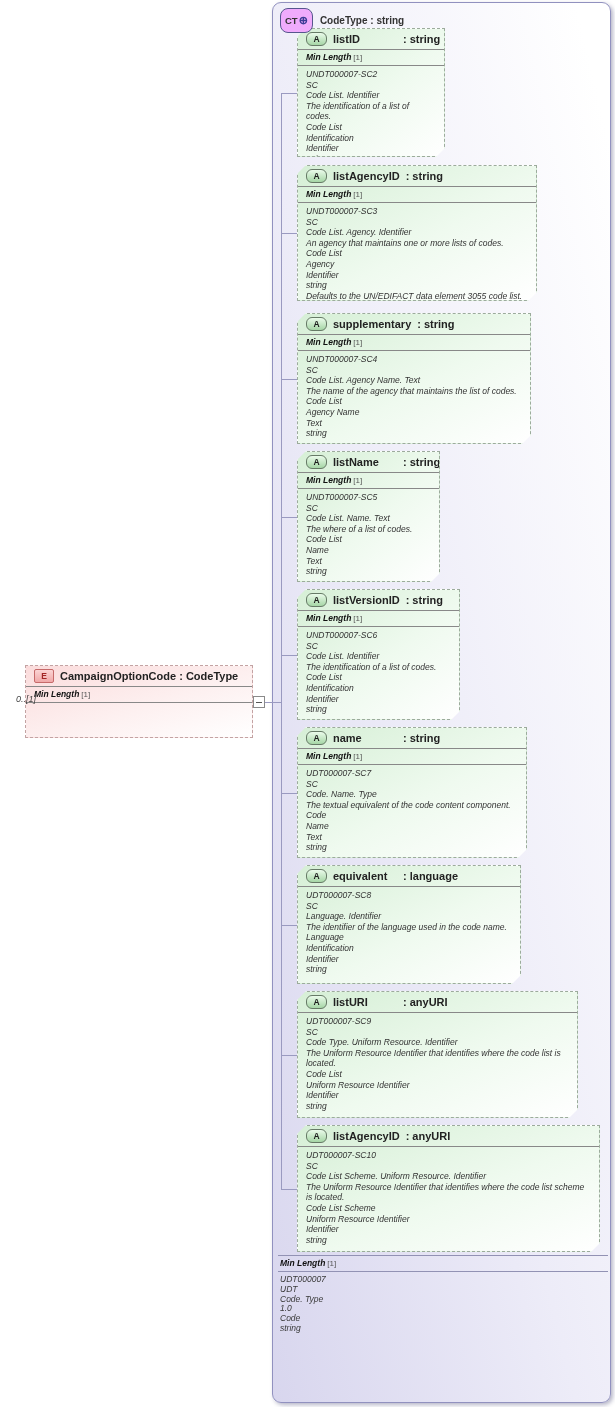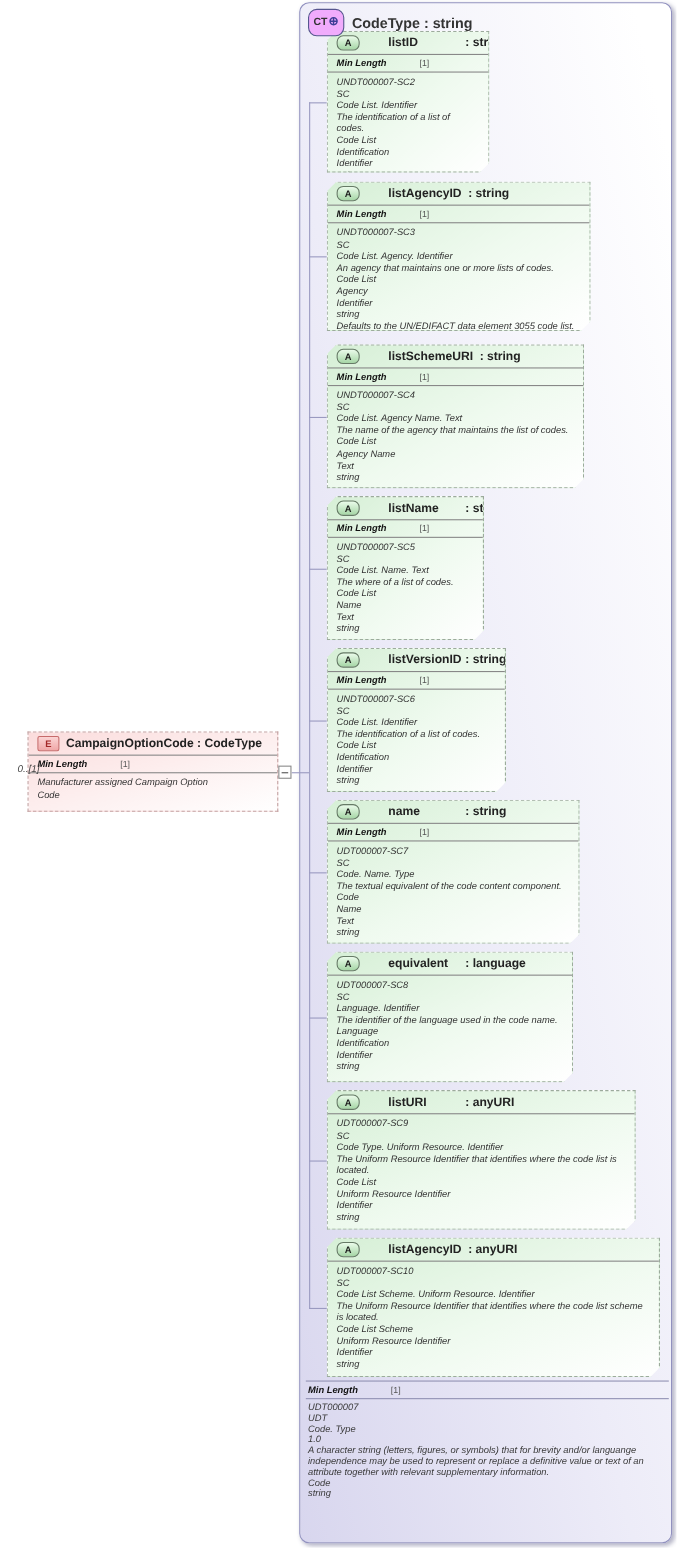--- a/index.html
+++ b/index.html
@@ -18,42 +18,42 @@
   }
   .ct-header{
     position:absolute;left:280px;top:8px;display:flex;align-items:center;gap:7px;z-index:3;
   }
   .ct-badge{
     display:inline-flex;align-items:center;gap:1px;background:#f0abfc;
     border:1px solid #56568e;border-radius:8px;padding:4px 4px;height:15px;
     font-weight:bold;font-size:9.5px;color:#333;
   }
   .ct-plus{font-size:11px;line-height:11px;color:#3c3c96;font-weight:bold;}
-  .ct-title{font-weight:bold;font-size:13px;color:#333;}
+  .ct-title{font-weight:bold;font-size:10px;color:#333;}
 
   
   .attr-box{
     position:absolute;box-sizing:border-box;z-index:2;overflow:hidden;
     border:1px dashed #9cab9c;
     background:linear-gradient(to bottom right,#d6efd6 0%,#effaef 55%,#ffffff 100%);
     clip-path:polygon(9px 0,100% 0,100% calc(100% - 9px),calc(100% - 9px) 100%,0 100%,0 9px);
   }
   .box-header{
     display:flex;align-items:center;gap:6px;padding:3px 6px 3px 8px;
     border-bottom:1px solid #888888;font-weight:bold;font-size:11px;
     color:#222;line-height:14px;white-space:nowrap;
   }
   .a-badge{
     flex:0 0 auto;display:inline-flex;align-items:center;justify-content:center;
     width:19px;height:12px;border:1px solid #667a66;border-radius:6px;
     background:linear-gradient(#eafbea,#a6d6a6);font-size:8.5px;font-weight:bold;color:#1c1c1c;
   }
-  .attr-name{display:inline-block;min-width:64px;margin-left:20px;}
+  .attr-name{display:inline-block;min-width:64px;}
   .facet-row{
-    display:flex;align-items:baseline;gap:30px;padding:2px 6px 2px 8px;
+    display:flex;align-items:baseline;gap:2px;padding:2px 6px 2px 8px;
     border-bottom:1px solid #888888;line-height:11px;white-space:nowrap;
   }
   .facet-name{font-style:italic;font-weight:bold;font-size:8.5px;color:#111;}
   .facet-value{font-size:8px;color:#555;}
   .ann{padding:3px 8px 3px 8px;}
   .ann-line{font-style:italic;font-size:8.5px;line-height:10.6px;color:#333;}
 
   
   .elem-box{
     position:absolute;left:25px;top:665px;width:228px;height:73px;box-sizing:border-box;
@@ -105,42 +105,38 @@
 
   <div class="elem-box">
     <div class="box-header">
       <span class="e-badge">E</span>
       <span>CampaignOptionCode : CodeType</span>
     </div>
     <div class="facet-row">
       <span class="facet-name">Min Length</span>
       <span class="facet-value">[1]</span>
     </div>
-    <div class="ann">
-      <div class="ann-line elem-ann">Manufacturer assigned Campaign Option Code</div>
-    </div>
   </div>
 
   <div class="cardinality">0..[1]</div>
 
   <div class="handle">
     <div class="handle-dash"></div>
   </div>
 
   <div class="ct-bottom">
     <div class="facet-row">
       <span class="facet-name">Min Length</span>
       <span class="facet-value">[1]</span>
     </div>
     <div class="ann">
         <div class="ann-line">UDT000007</div>
         <div class="ann-line">UDT</div>
         <div class="ann-line">Code. Type</div>
         <div class="ann-line">1.0</div>
-        <div class="ann-line">A character string (letters, figures, or symbols) that for brevity and/or languange independence may be used to represent or replace a definitive value or text of an attribute together with relevant supplementary information.</div>
         <div class="ann-line">Code</div>
         <div class="ann-line">string</div>
       </div>
   </div>
 
 <div class="attr-box" style="left: 297px; top: 28px; width: 148px; height: 129px;">
     <div class="box-header">
       <span class="a-badge">A</span>
       <span class="attr-name">listID</span>
       <span class="attr-type">: string</span>
@@ -180,21 +176,21 @@
         <div class="ann-line">Agency</div>
         <div class="ann-line">Identifier</div>
         <div class="ann-line">string</div>
         <div class="ann-line">Defaults to the UN/EDIFACT data element 3055 code list.</div>
       </div>
   </div>
     <div class="conn" style="left: 281px; top: 233px; width: 16px; height: 1px;"></div>
     <div class="attr-box" style="left: 297px; top: 313px; width: 234px; height: 131px;">
     <div class="box-header">
       <span class="a-badge">A</span>
-      <span class="attr-name">listSchemeURI</span>
+      <span class="attr-name">supplementary</span>
       <span class="attr-type">: string</span>
     </div>
     <div class="facet-row">
       <span class="facet-name">Min Length</span>
       <span class="facet-value">[1]</span>
     </div>
     <div class="ann">
         <div class="ann-line">UNDT000007-SC4</div>
         <div class="ann-line">SC</div>
         <div class="ann-line">Code List. Agency Name. Text</div>

